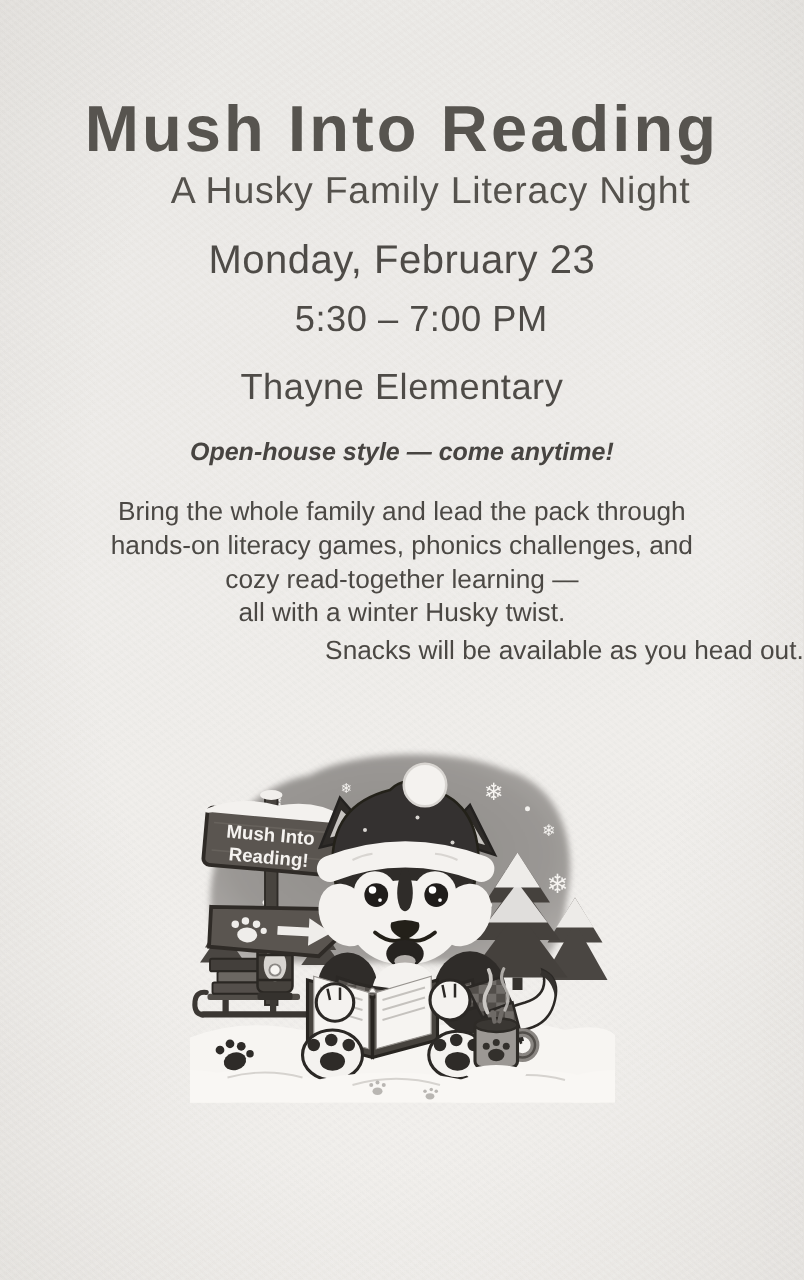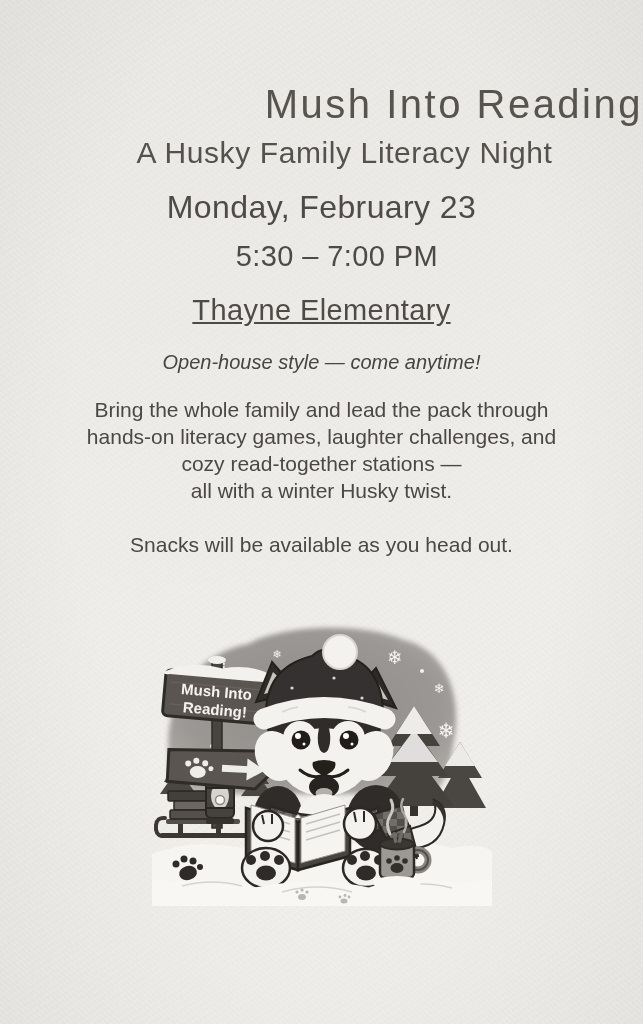--- a/index.html
+++ b/index.html
@@ -17,34 +17,34 @@
     background:radial-gradient(ellipse at 50% 42%,rgba(255,255,255,0) 55%,rgba(170,166,160,0.18) 100%);
   }
   .page::after{ 
     content:"";position:absolute;inset:0;pointer-events:none;opacity:.5;
     background:
       repeating-linear-gradient(41deg,rgba(255,255,255,0.05) 0 2px,rgba(120,116,110,0.03) 2px 4px),
       repeating-linear-gradient(-33deg,rgba(255,255,255,0.04) 0 3px,rgba(120,116,110,0.025) 3px 6px);
   }
   .content{position:relative;z-index:1;text-align:center;padding-top:78px;}
   .title{
-    font-size:40px;line-height:52px;font-weight:400;letter-spacing:2.5px;
-    color:#57544f;margin:0;text-align:right;
+    font-size:52px;line-height:52px;font-weight:700;letter-spacing:2.5px;
+    color:#57544f;margin:0;
   }
   .subtitle{
     font-size:30px;line-height:34px;font-weight:400;letter-spacing:.6px;
     color:#55524d;margin:6px 0 0 0;padding-left:46px;
   }
   .intro{margin-top:46px;font-size:21px;line-height:28.5px;color:#4b4844;}
   .event-date{margin-top:20px;font-size:32px;line-height:34px;color:#4e4b47;letter-spacing:.4px;}
   .event-time{margin-top:16px;font-size:29px;line-height:32px;color:#4e4b47;letter-spacing:.4px;padding-left:31px;}
-  .event-location{margin-top:22px;font-size:29px;line-height:32px;color:#4e4b47;letter-spacing:.4px;text-decoration:underline;}
-  .note{margin-top:24px;font-size:20px;line-height:24px;font-style:italic;font-weight:normal;color:#474441;}
+  .event-location{margin-top:22px;font-size:29px;line-height:32px;color:#4e4b47;letter-spacing:.4px;}
+  .note{margin-top:24px;font-size:20px;line-height:24px;font-style:italic;font-weight:bold;color:#474441;}
   .body-text{margin-top:22px;font-size:21px;line-height:27px;color:#4b4844;}
-  .snacks{margin-top:28px;font-size:21px;line-height:26px;color:#4b4844;}
+  .snacks{margin-top:4px;font-size:21px;line-height:26px;color:#4b4844;text-align:right;}
   .illo-wrap{margin-top:58px;display:flex;justify-content:center;}
   .sign-text{font-family:"Liberation Sans","DejaVu Sans",sans-serif;font-weight:bold;fill:#f5f3f0;}
   .sf{font-family:"DejaVu Sans",sans-serif;fill:#f6f4f1;}
 </style>
 </head>
 <body>
 
 <div class="page">
   <div class="content">
     <h1 class="title">Mush Into Reading</h1>
@@ -52,22 +52,22 @@
 
 
     <div class="event-date">Monday, February 23</div>
     <div class="event-time">5:30 – 7:00 PM</div>
     <div class="event-location">Thayne Elementary</div>
 
     <div class="note">Open-house style — come anytime!</div>
 
     <div class="body-text">
       <div>Bring the whole family and lead the pack through</div>
-      <div>hands-on literacy games, laughter challenges, and</div>
-      <div>cozy read-together stations —</div>
+      <div>hands-on literacy games, phonics challenges, and</div>
+      <div>cozy read-together learning —</div>
       <div>all with a winter Husky twist.</div>
     </div>
 
     <div class="snacks">Snacks will be available as you head out.</div>
 
     <div class="illo-wrap">
       <svg width="340" height="290" viewBox="0 0 340 290">
         <defs>
           <radialGradient id="skyGrad" cx="50%" cy="48%" r="68%">
             <stop offset="0%" stop-color="#8e8b88"></stop>

